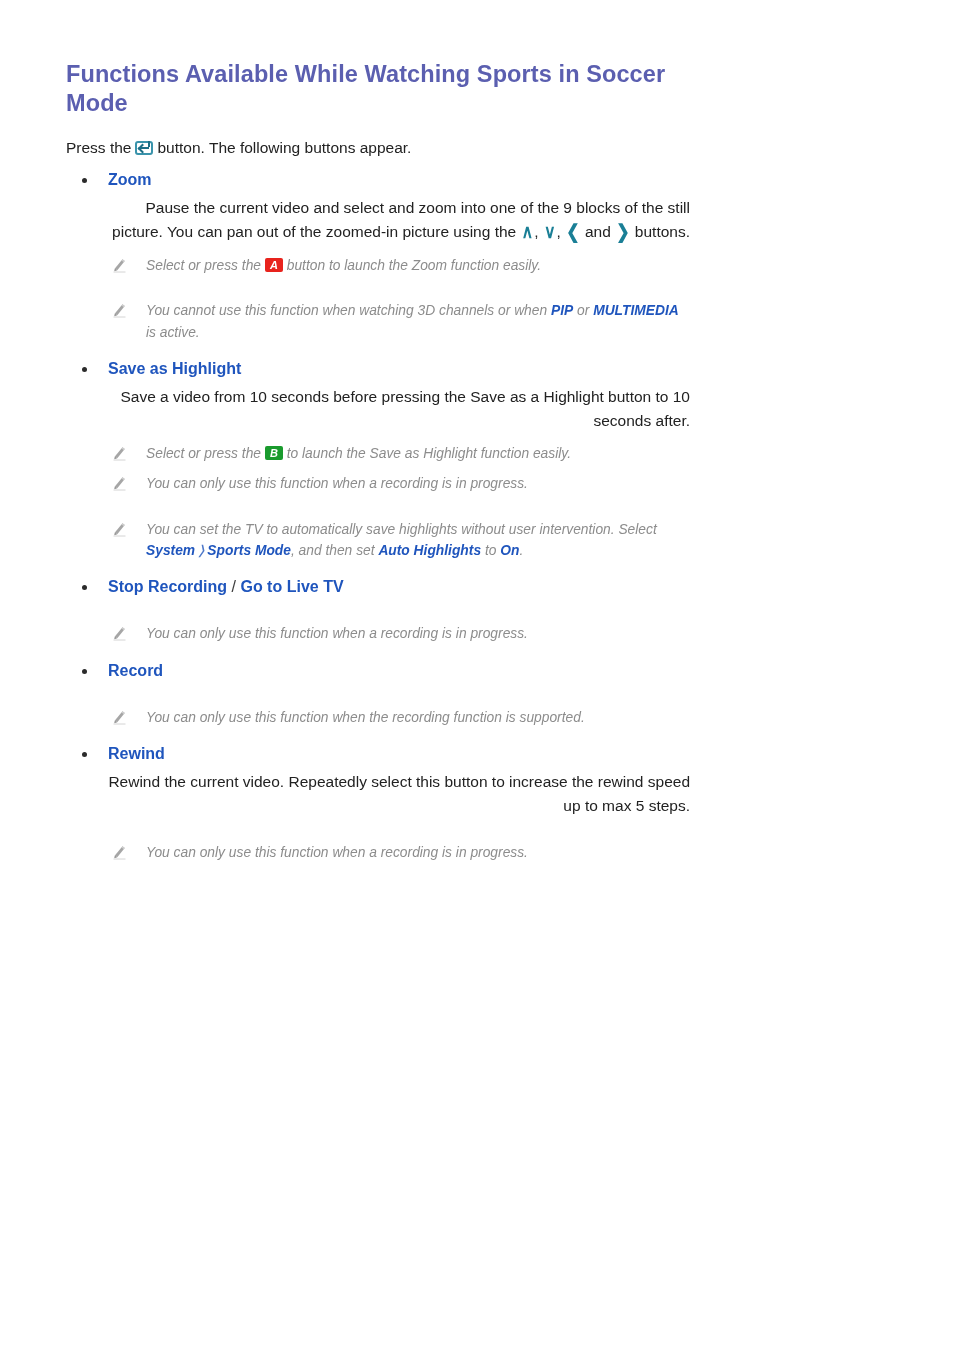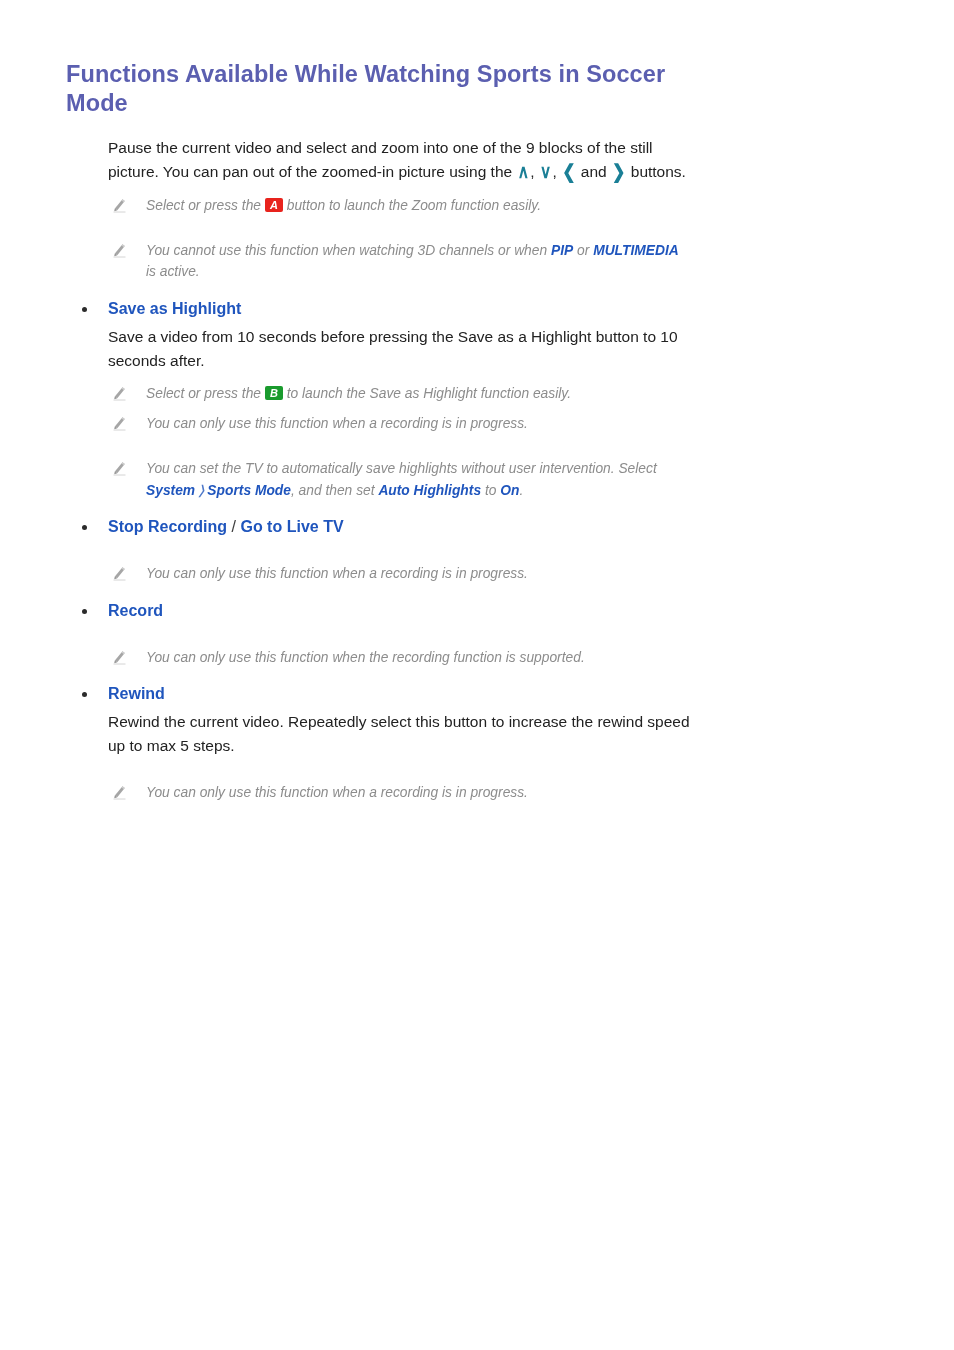--- a/index.html
+++ b/index.html
@@ -112,20 +112,21 @@
     font-weight: normal;
   }
 
   .body-para {
     padding-left: 42px;
     padding-right: 10px;
     font-size: 15.5px;
     line-height: 1.55;
     color: #222222;
     margin: 0 0 10px 0;
+    text-align: right;
   }
 
   
   .chev {
     display: inline-block;
     color: #1a7f96;
     font-weight: bold;
     font-size: 16px;
     transform: scaleY(1.18);
     padding: 0 1px;
@@ -175,23 +176,31 @@
   .key-b { background: #1a9b2e; }
   .block-gap { height: 14px; }
 </style>
 </head>
 <body>
 
 <div class="page">
 
   <h1 class="page-title">Functions Available While Watching Sports in Soccer Mode</h1>
 
+  <p class="intro">
+    <span class="txt">Press the</span>
+    <span class="enter-icon">
+        <span class="stem"></span>
+      </span>
+    <span class="txt">button. The following buttons appear.</span>
+  </p>
 
   <div id="sections-root">
       <div class="bullet-block">
+        <div class="bullet-head"><span>Zoom</span></div>
         <p class="body-para"><span>Pause the current video and select and zoom into one of the 9 blocks of the still picture. You can pan out of the zoomed-in picture using the</span> <span class="chev">∧</span><span>,</span> <span class="chev">∨</span><span>,</span> <span class="chev">❮</span> <span>and</span> <span class="chev">❯</span> <span>buttons.</span></p>
         <div class="note"><span class="pencil-icon"><svg viewBox="0 0 16 16" width="15" height="15" aria-hidden="true">
               <path d="M11.2 1.4 L13.6 3.3 L5.6 13.0 L3.0 11.2 Z" fill="#a6a6a6"></path>
               <path d="M3.0 11.2 L5.6 13.0 L2.4 14.2 Z" fill="#8f8f8f"></path>
               <path d="M11.2 1.4 L13.6 3.3 L12.6 4.5 L10.2 2.6 Z" fill="#cfcfcf"></path>
               <rect x="1.6" y="14.4" width="12.8" height="1.1" fill="#d6d6d6"></rect>
             </svg></span><span>Select or press the </span><span class="key-badge key-a">A</span><span> button to launch the Zoom function easily.</span></div>
         <div class="note"><span class="pencil-icon"><svg viewBox="0 0 16 16" width="15" height="15" aria-hidden="true">
               <path d="M11.2 1.4 L13.6 3.3 L5.6 13.0 L3.0 11.2 Z" fill="#a6a6a6"></path>
               <path d="M3.0 11.2 L5.6 13.0 L2.4 14.2 Z" fill="#8f8f8f"></path>

